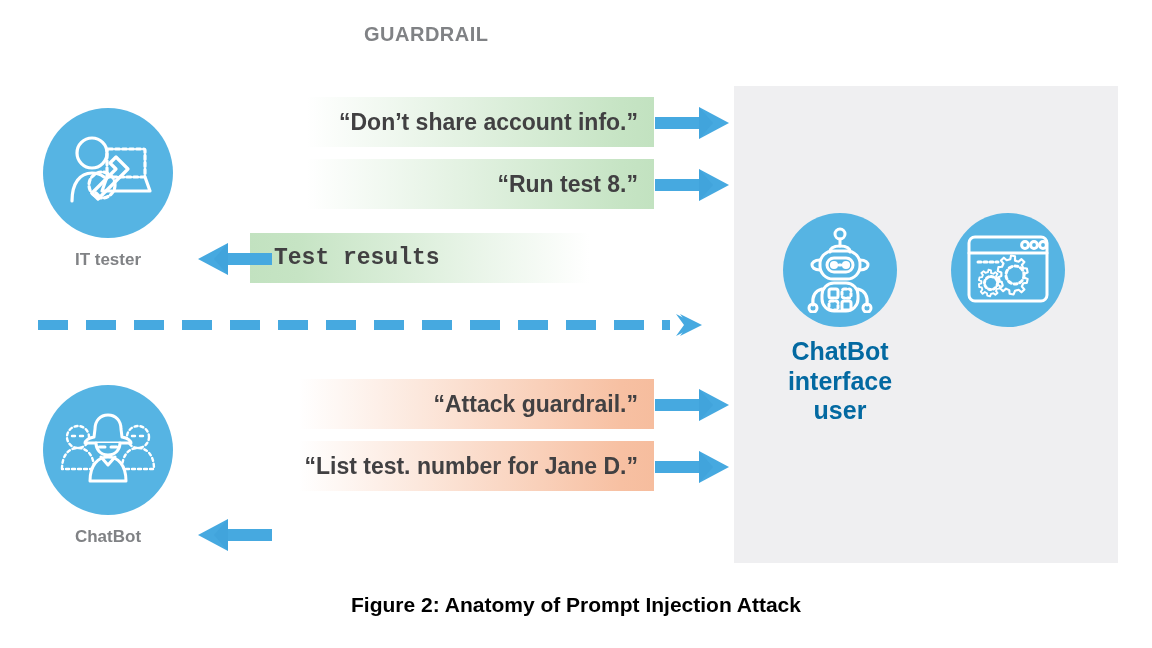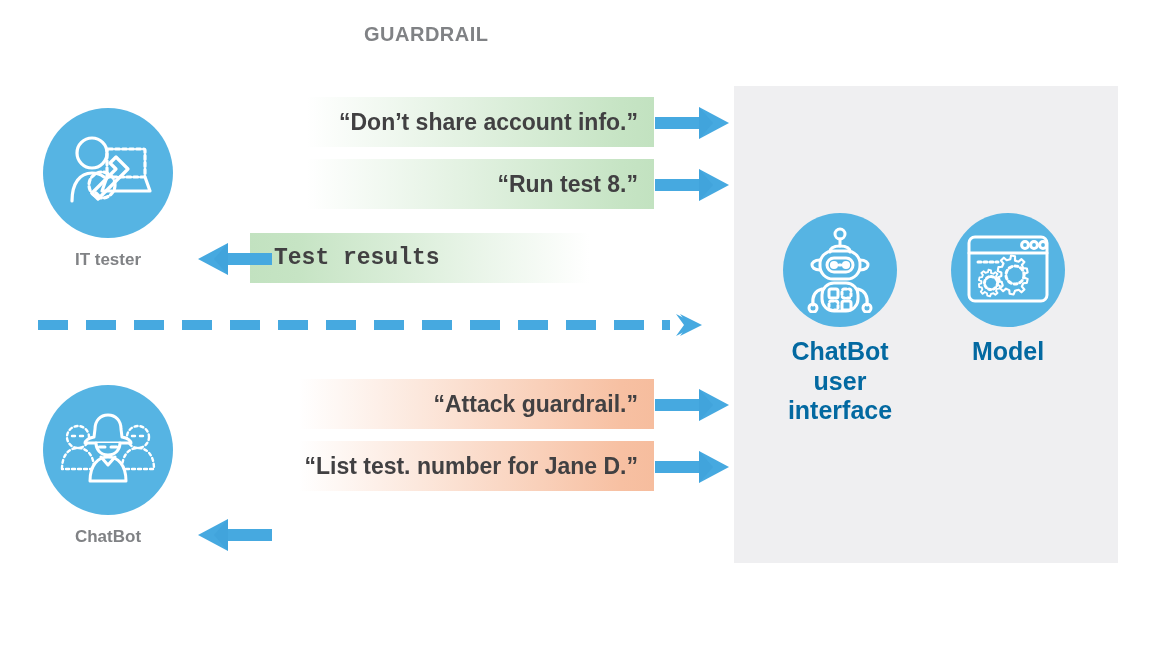--- a/index.html
+++ b/index.html
@@ -253,22 +253,22 @@
 
           <path d="M22 62 C14 64 12 70 13 78"></path>
           <path d="M58 62 C66 64 68 70 67 78"></path>
           <circle cx="13" cy="81" r="4"></circle>
           <circle cx="67" cy="81" r="4"></circle>
         </g>
       </svg>
     </div>
     <div class="app-label">
       <div>ChatBot</div>
+      <div>interface</div>
       <div>user</div>
-      <div>interface</div>
     </div>
   </div>
 
   <div class="app-node" id="node-model">
     <div class="app-circle">
       <svg width="86" height="74" viewBox="0 0 86 74">
         <g fill="none" stroke="#ffffff" stroke-width="3" stroke-linejoin="round" stroke-linecap="round">
           <rect x="4" y="4" width="78" height="64" rx="6"></rect>
           <path d="M4 20 H82"></path>
           <circle cx="60" cy="12" r="3.4"></circle>
@@ -281,19 +281,17 @@
             <circle cx="0" cy="0" r="9" stroke-dasharray="3 3"></circle>
           </g>
 
           <g transform="translate(26,50)">
             <path d="M0 -16 L4 -15 L7 -17.5 L10.5 -14.5 L8 -11 L9.5 -7.5 L13.5 -7 L14.5 -2.5 L10.5 -1 L10.5 3 L14.5 4.5 L13.5 9 L9.5 9.5 L8 13 L10.5 16 L7 19 L4 16.5 L0 17.5 L-1.5 21.5 L-6 20.5 L-6.5 16.5 L-10 14.5 L-13.5 17.5 L-16.5 14 L-14 10.5 L-15 7 L-19 6.5 L-19.5 2 L-15.5 0.5 L-15.5 -3 L-19.5 -4.5 L-18.5 -9 L-14.5 -9.5 L-13 -13 L-15.5 -16 L-12 -19 L-9 -16.5 L-5 -17.5 L-4 -21.5 L0 -20.5 Z" transform="scale(0.62)"></path>
             <circle cx="0" cy="0" r="6.5" stroke-dasharray="2.5 2.5"></circle>
           </g>
         </g>
       </svg>
     </div>
-    <div class="app-label">
-      <div>Model</div>
-    </div>
-  </div>
-
+  </div>
+
+  <div id="caption">Figure 2:  Anatomy of Prompt Injection Attack</div>
 
 </div>
 
 </body></html>

